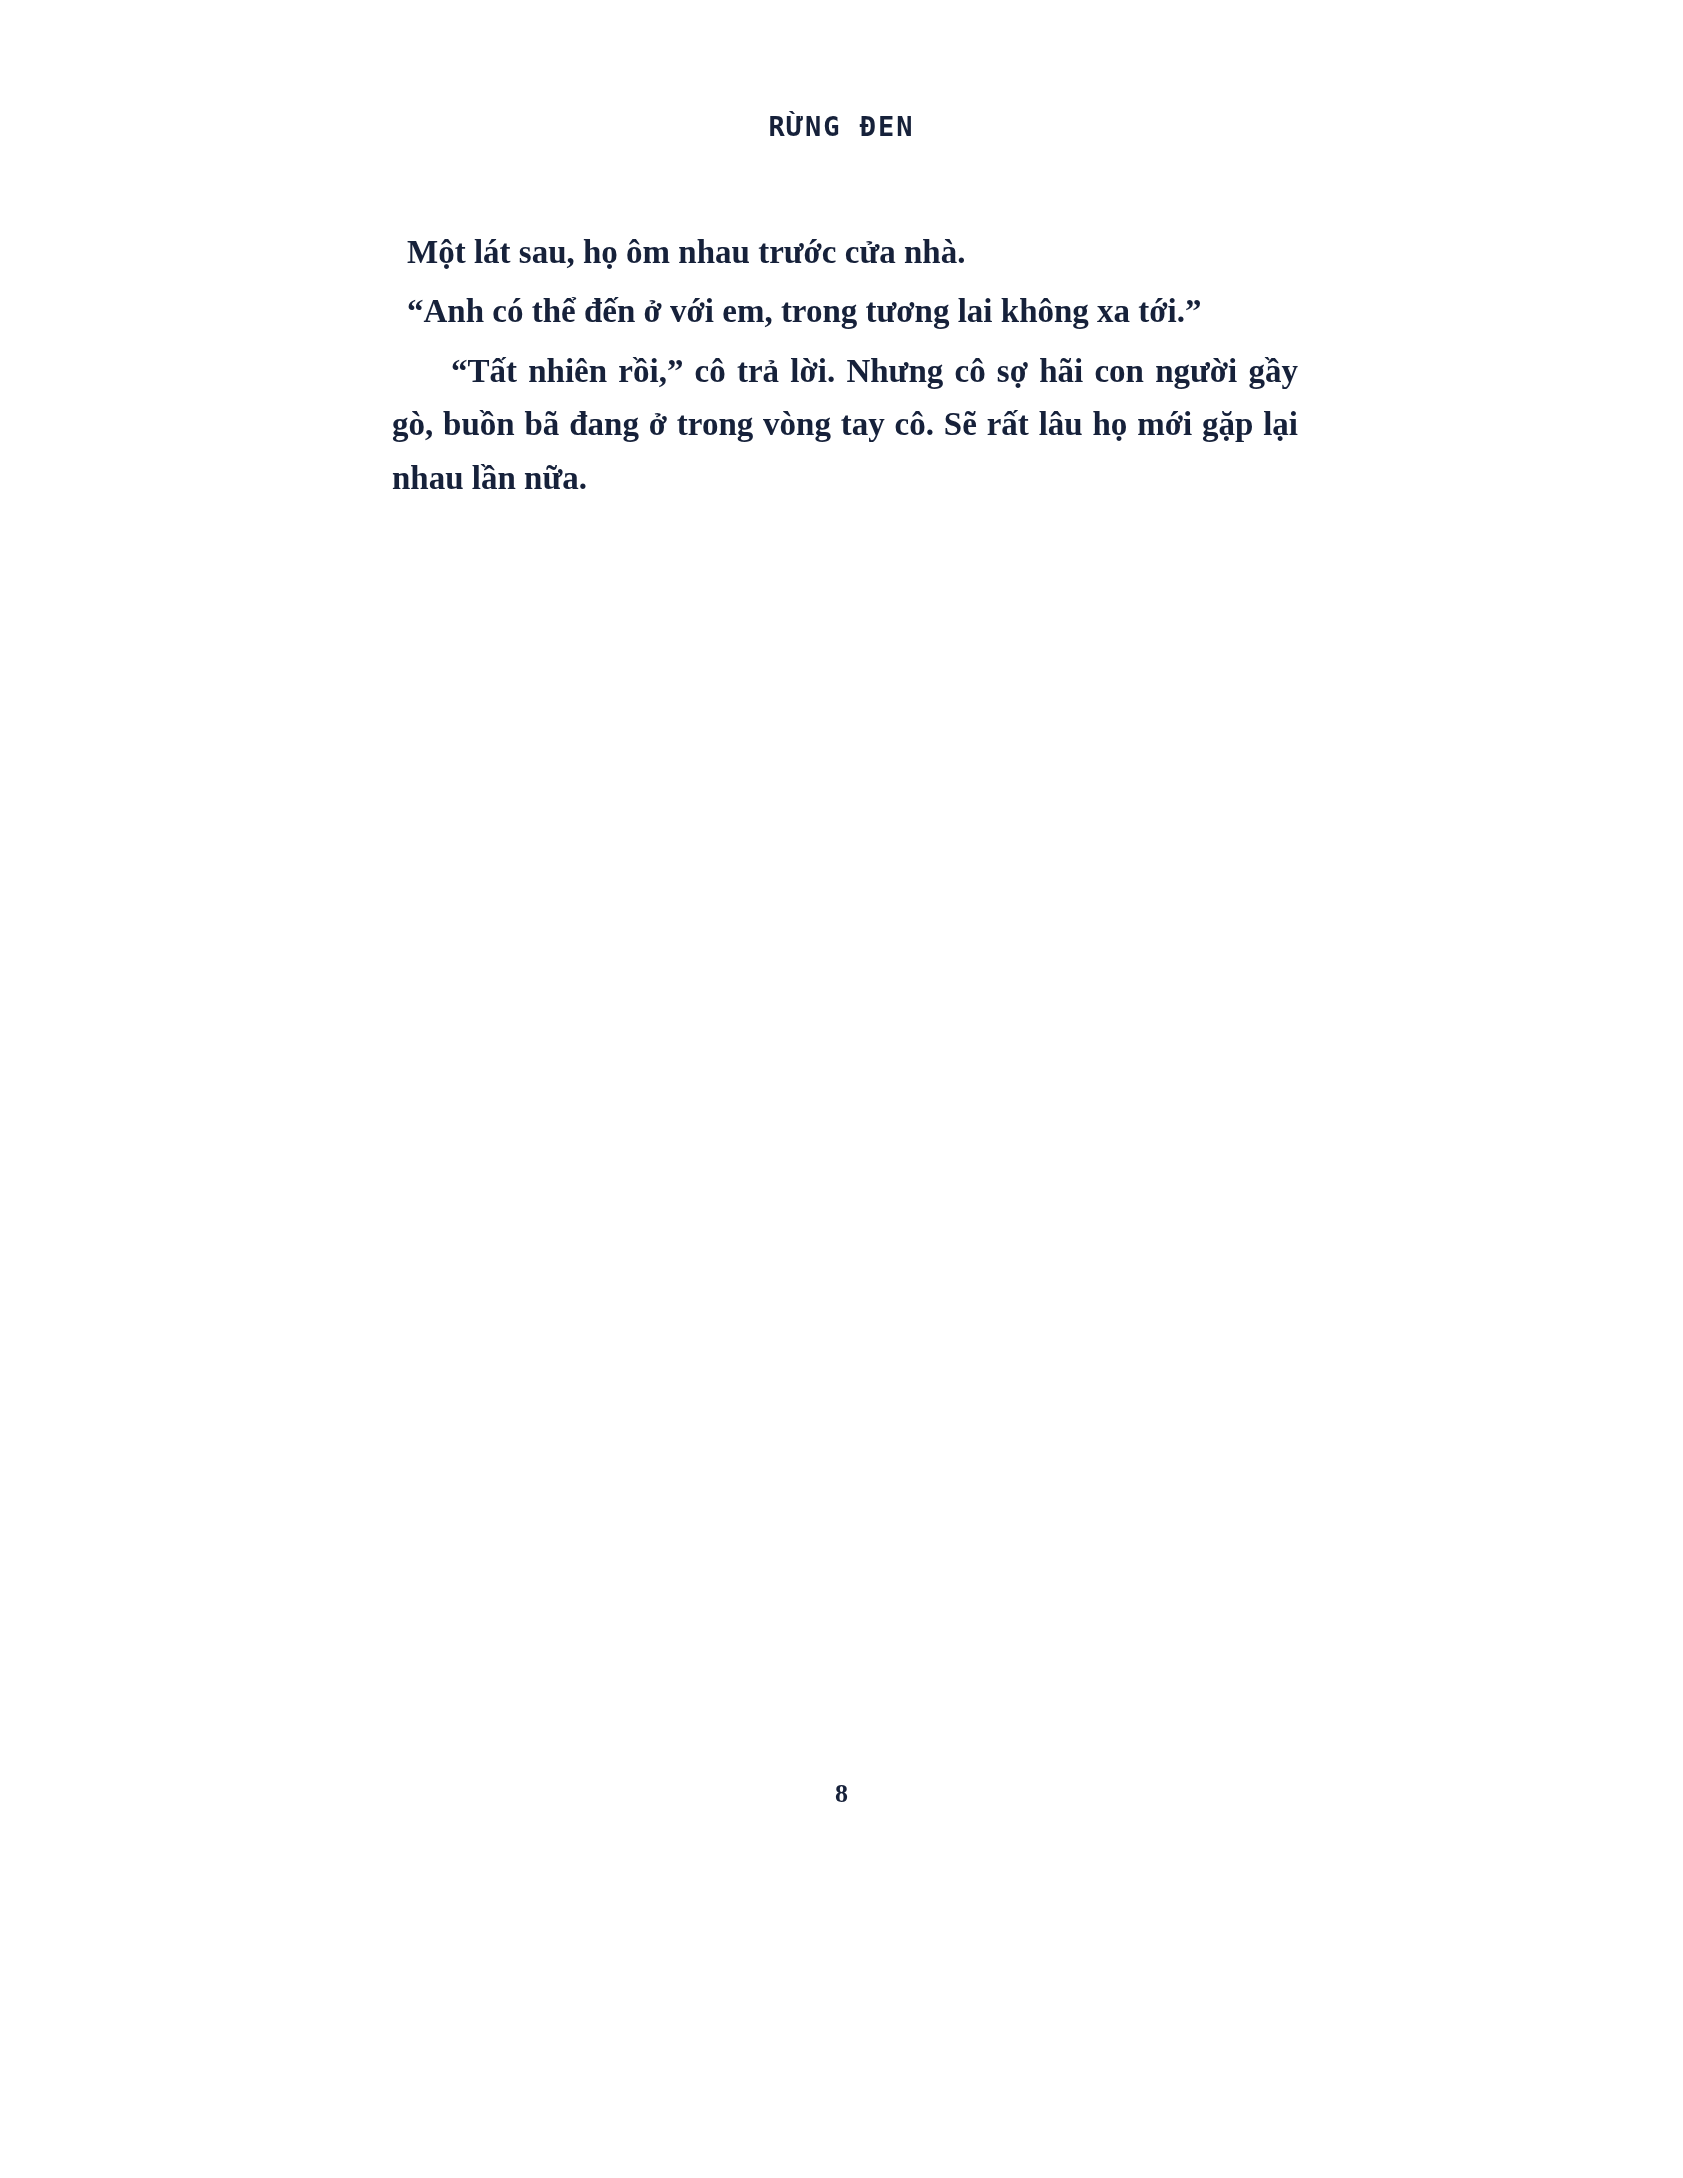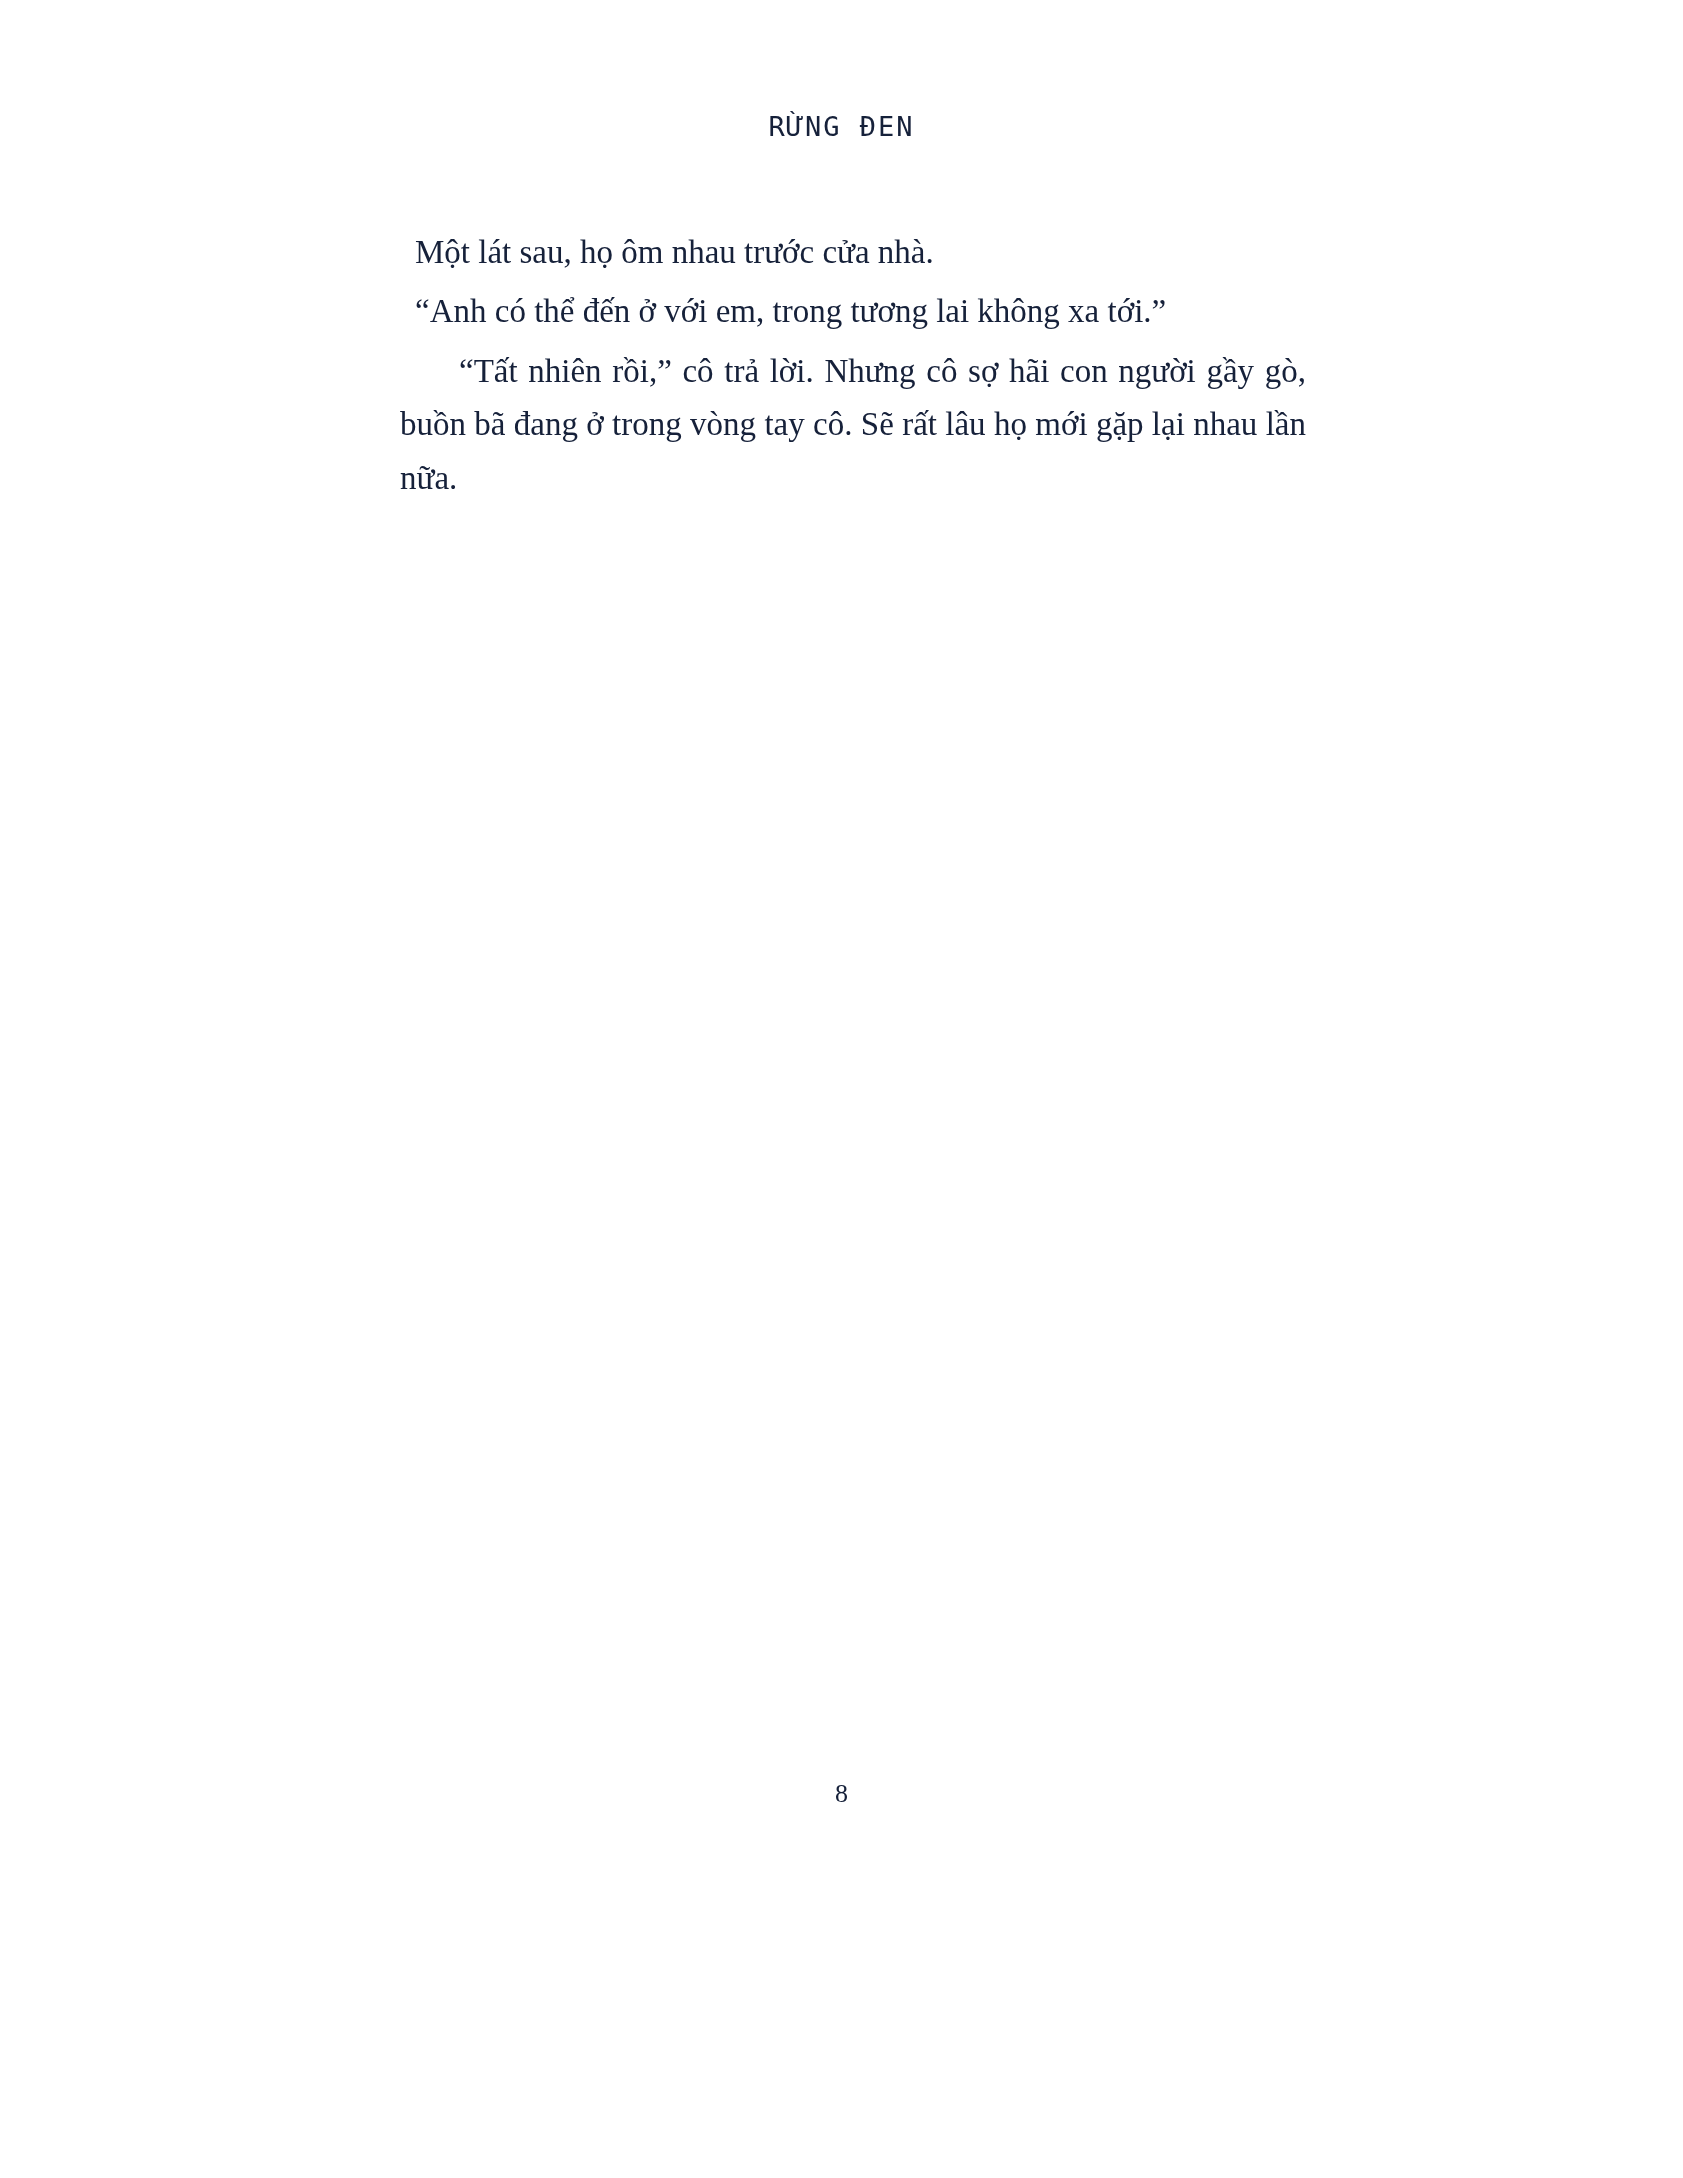--- a/index.html
+++ b/index.html
@@ -16,40 +16,41 @@
     overflow: hidden;
   }
 
   .page {
     position: absolute;
     top: 0;
     left: 0;
     width: 1683px;
     height: 1904px;
     background: #ffffff;
+    font-weight: bold;
   }
 
   
   .running-head {
     position: absolute;
     top: 111px;
     left: 0;
     width: 1683px;
     text-align: center;
     font-family: "DejaVu Sans Mono", monospace;
     font-size: 27px;
     letter-spacing: 2px;
     color: #16213a;
   }
 
   
   .text-block {
     position: absolute;
     top: 226px;
-    left: 356px;
+    left: 348px;
     width: 950px;
   }
 
   .para {
     margin: 0 0 6px 0;
     font-size: 33px;
     line-height: 1.62;
     color: #16213a;
     text-align: justify;
     text-indent: 59px;

